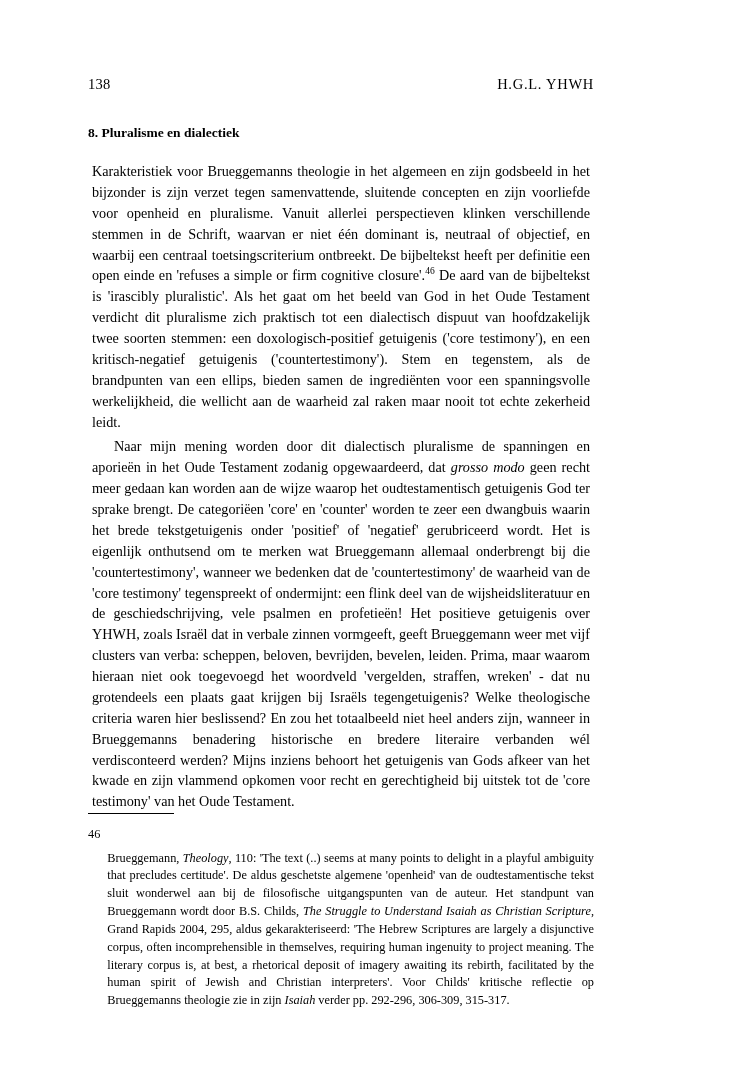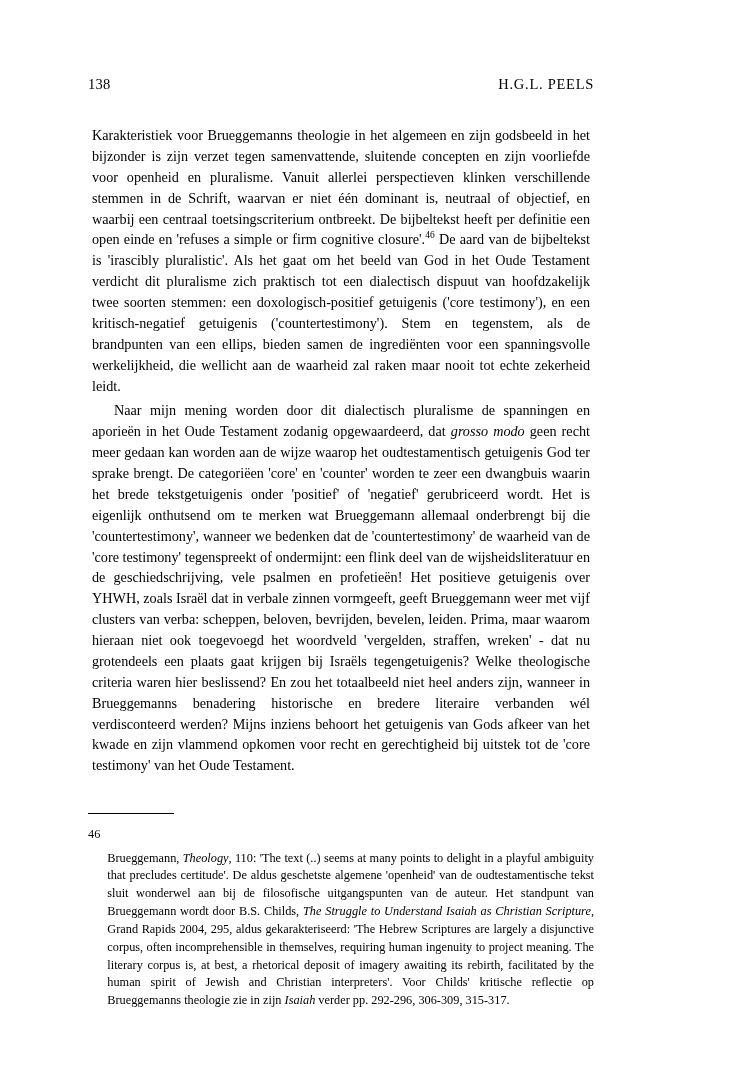--- a/index.html
+++ b/index.html
@@ -83,23 +83,24 @@
   }
   i { }
 </style>
 </head>
 <body>
 
 <div class="page">
 
   <div class="runhead">
     <span class="folio">138</span>
-    <span class="author">H.G.L. PEELS</span>
+    <span class="author">H.G.L. YHWH</span>
   </div>
 
+  <h2 class="section-title">8. Pluralisme en dialectiek</h2>
 
   <div>
     <p class="body-par">Karakteristiek voor Brueggemanns theologie in het algemeen en zijn godsbeeld in het bijzonder is zijn verzet tegen samenvattende, sluitende concepten en zijn voorliefde voor openheid en pluralisme. Vanuit allerlei perspectieven klinken verschillende stemmen in de Schrift, waarvan er niet één dominant is, neutraal of objectief, en waarbij een centraal toetsingscriterium ontbreekt. De bijbeltekst heeft per definitie een open einde en 'refuses a simple or firm cognitive closure'.<sup>46</sup> De aard van de bijbeltekst is 'irascibly pluralistic'. Als het gaat om het beeld van God in het Oude Testament verdicht dit pluralisme zich praktisch tot een dialectisch dispuut van hoofdzakelijk twee soorten stemmen: een doxologisch-positief getuigenis ('core testimony'), en een kritisch-negatief getuigenis ('countertestimony'). Stem en tegenstem, als de brandpunten van een ellips, bieden samen de ingrediënten voor een spanningsvolle werkelijkheid, die wellicht aan de waarheid zal raken maar nooit tot echte zekerheid leidt.</p>
     <p class="body-par">Naar mijn mening worden door dit dialectisch pluralisme de spanningen en aporieën in het Oude Testament zodanig opgewaardeerd, dat <i>grosso modo</i> geen recht meer gedaan kan worden aan de wijze waarop het oudtestamentisch getuigenis God ter sprake brengt. De categoriëen 'core' en 'counter' worden te zeer een dwangbuis waarin het brede tekstgetuigenis onder 'positief' of 'negatief' gerubriceerd wordt. Het is eigenlijk onthutsend om te merken wat Brueggemann allemaal onderbrengt bij die 'countertestimony', wanneer we bedenken dat de 'countertestimony' de waarheid van de 'core testimony' tegenspreekt of ondermijnt: een flink deel van de wijsheidsliteratuur en de geschiedschrijving, vele psalmen en profetieën! Het positieve getuigenis over YHWH, zoals Israël dat in verbale zinnen vormgeeft, geeft Brueggemann weer met vijf clusters van verba: scheppen, beloven, bevrijden, bevelen, leiden. Prima, maar waarom hieraan niet ook toegevoegd het woordveld 'vergelden, straffen, wreken' - dat nu grotendeels een plaats gaat krijgen bij Israëls tegengetuigenis? Welke theologische criteria waren hier beslissend? En zou het totaalbeeld niet heel anders zijn, wanneer in Brueggemanns benadering historische en bredere literaire verbanden wél verdisconteerd werden? Mijns inziens behoort het getuigenis van Gods afkeer van het kwade en zijn vlammend opkomen voor recht en gerechtigheid bij uitstek tot de 'core testimony' van het Oude Testament.</p>
   </div>
 
   <div class="footnote-area">
     <div class="footnote-rule"></div>
     <div class="footnote">
       <span class="fn-num">46</span>

